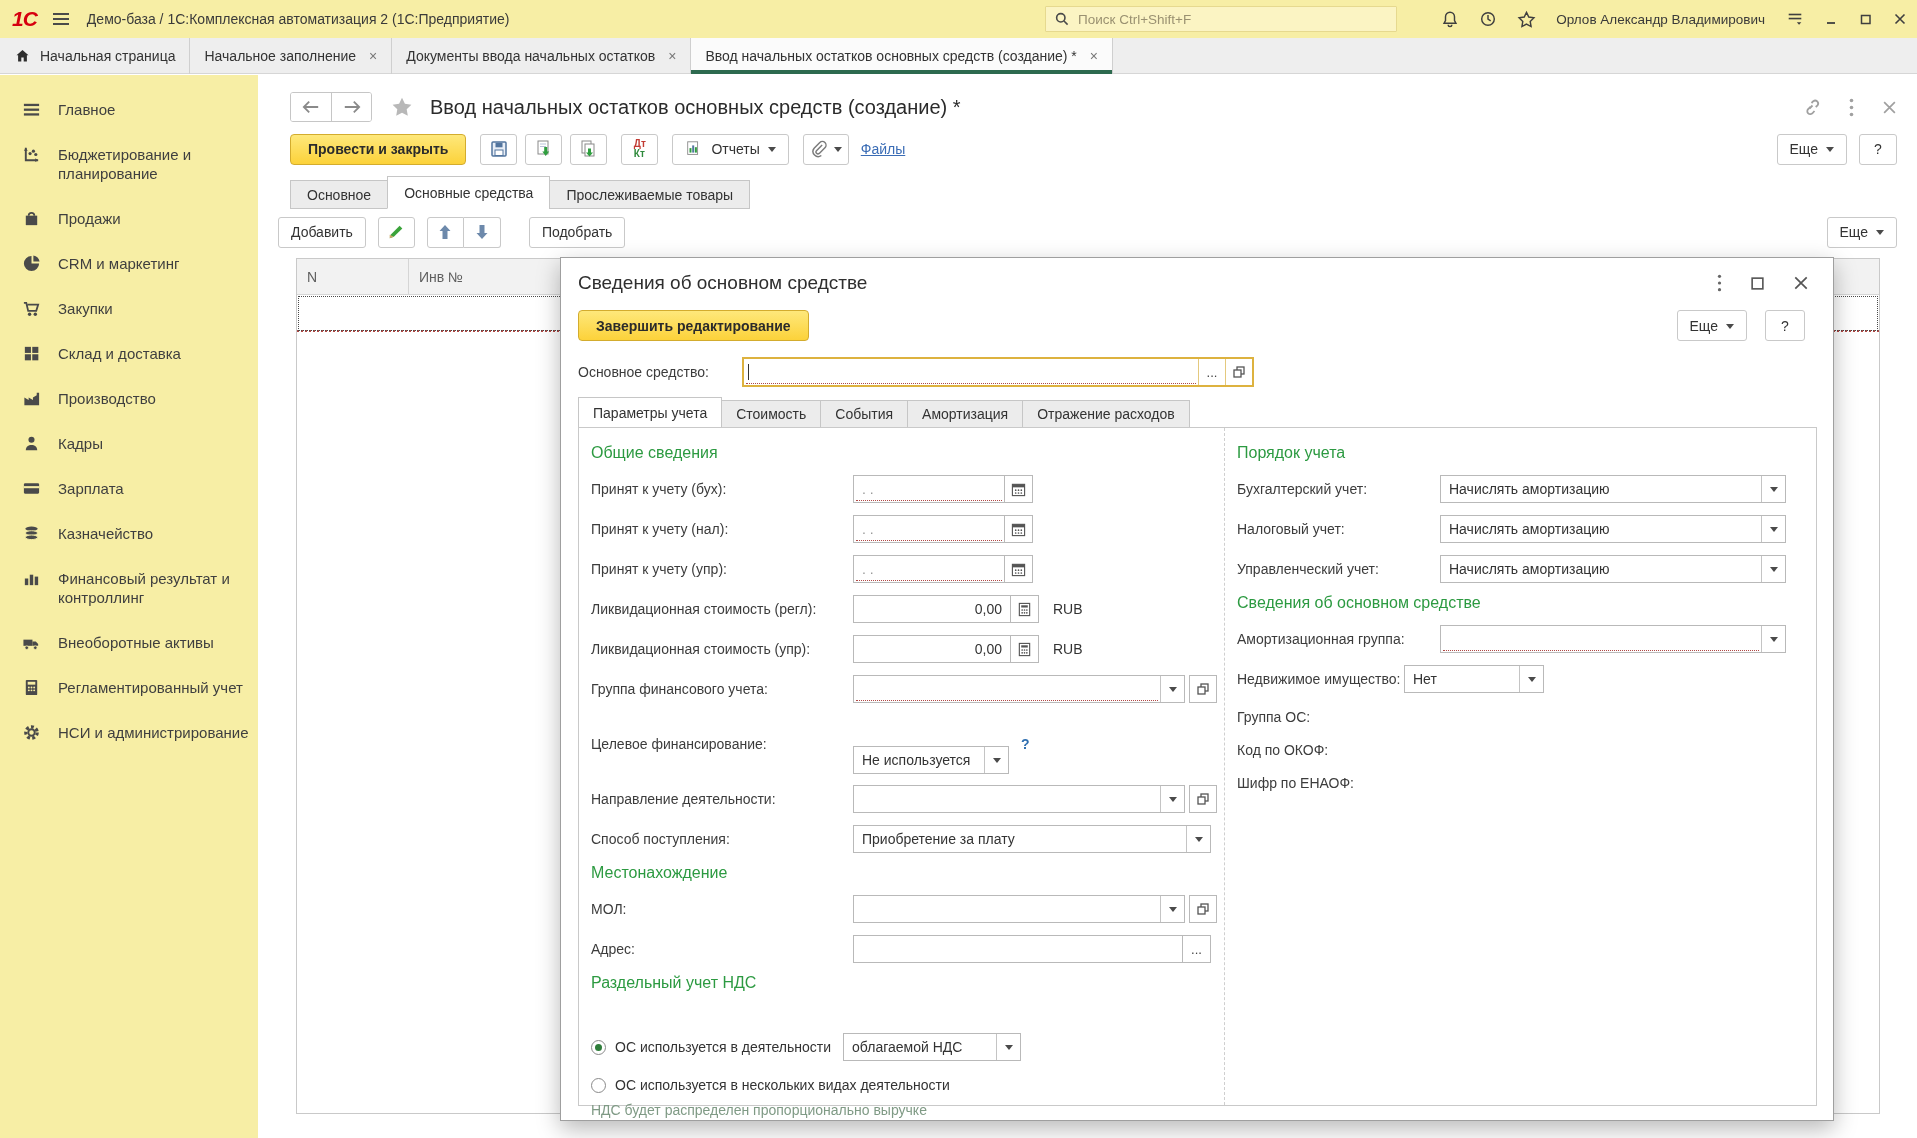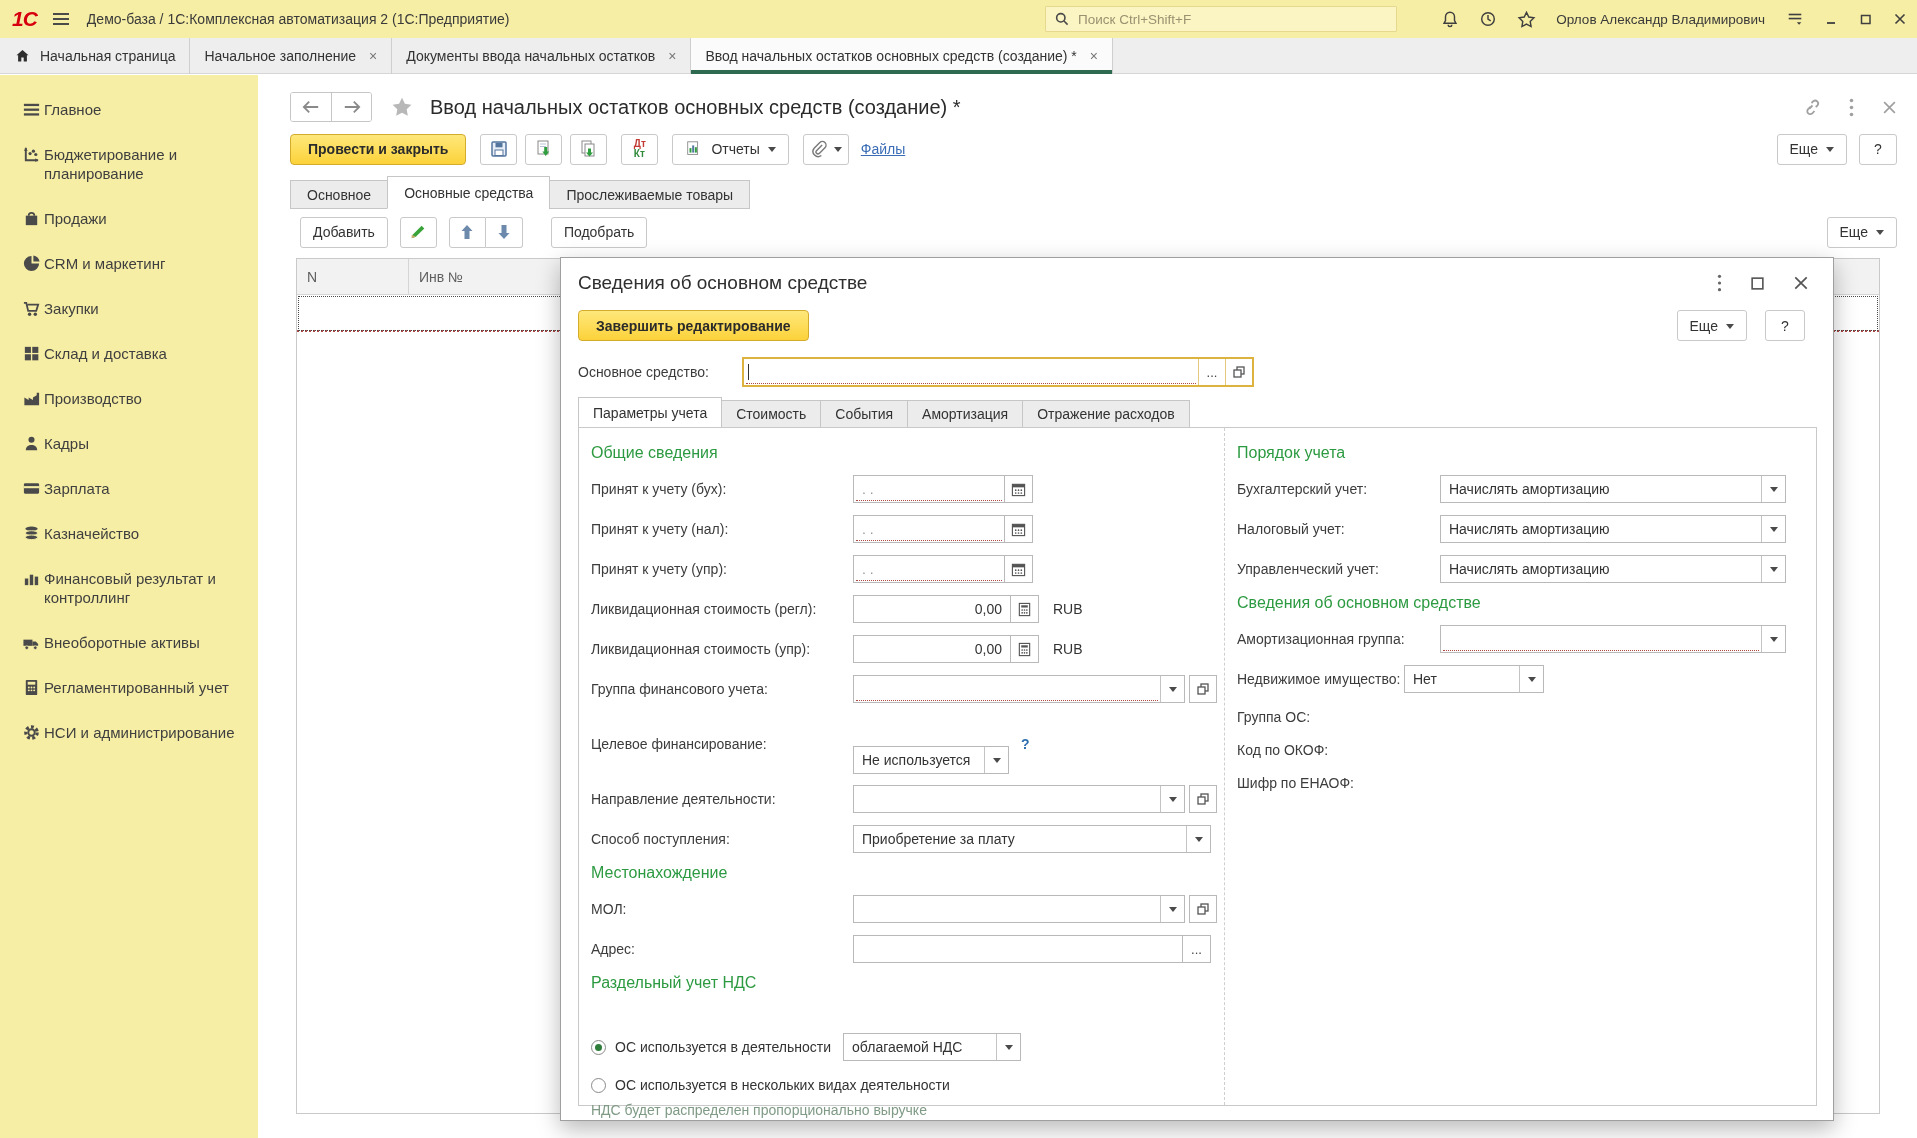--- a/index.html
+++ b/index.html
@@ -20,21 +20,21 @@
   .tb-user { font-size:13.5px; color:#3a3a3a; cursor:pointer; }
 
   
   .tabbar { position:absolute; top:38px; left:0; right:0; height:36px; background:#eeeeee; display:flex; border-bottom:1px solid #d6d6d6; }
   .wtab { height:36px; display:flex; align-items:center; padding:0 14px; gap:9px; border-right:1px solid #cfcfcf; font-size:14px; color:#333; cursor:pointer; white-space:nowrap; }
   .wtab .x { color:#777; font-size:14px; margin-left:4px; cursor:pointer; }
   .wtab.active { background:#fbfbfb; box-shadow: inset 0 -4px 0 #2d6a4f; }
 
   
   .sidebar { position:absolute; top:75px; left:0; width:258px; bottom:0; background:#f7eea5; padding-top:12px; }
-  .side-item { display:flex; gap:3px; padding:13px 8px 13px 22px; align-items:flex-start; color:#3f3f3f; font-size:15px; line-height:19px; cursor:pointer; }
+  .side-item { display:flex; gap:17px; padding:13px 8px 13px 22px; align-items:flex-start; color:#3f3f3f; font-size:15px; line-height:19px; cursor:pointer; }
   .side-item svg { flex:none; margin-top:0; }
 
   
   .main { position:absolute; top:75px; left:258px; right:0; bottom:0; background:#fff; }
   .form-head { position:absolute; top:14px; left:32px; right:20px; height:36px; display:flex; align-items:center; }
   .navgrp { display:flex; border:1px solid #c6c6c6; border-radius:3px; overflow:hidden; }
   .navbtn { width:40px; height:28px; display:flex; align-items:center; justify-content:center; background:#fff; cursor:pointer; }
   .navbtn + .navbtn { border-left:1px solid #c6c6c6; }
   .fh-star { margin:0 16px 0 18px; cursor:pointer; }
   .fh-title { font-size:20px; color:#2b2b2b; }
@@ -47,21 +47,21 @@
   .btn { height:31px; border:1px solid #c9c9c9; border-radius:3px; background:#fff; display:inline-flex; align-items:center; padding:0 12px; gap:8px; font-size:14px; color:#333; cursor:pointer; }
   .car { width:0; height:0; border:4px solid transparent; border-top:5px solid #4a4a4a; margin-top:5px; }
   .link { color:#3a6cb5; text-decoration:underline; cursor:pointer; }
   .dtkt { font-size:10px; line-height:10px; font-weight:bold; text-align:left; }
   .dtkt .dt { color:#c23b33; } .dtkt .kt { color:#2f8a3c; }
 
   .subtabs { position:absolute; top:101px; left:32px; display:flex; align-items:flex-end; }
   .stab { height:29px; padding:0 16px; display:flex; align-items:center; background:#ececec; border:1px solid #c6c6c6; margin-right:-1px; font-size:14px; cursor:pointer; }
   .stab.active { background:#fff; height:33px; border-bottom:1px solid #fff; }
 
-  .table-toolbar { position:absolute; top:140px; left:42px; right:20px; height:34px; display:flex; align-items:center; gap:12px;text-align:center; }
+  .table-toolbar { position:absolute; top:140px; left:20px; right:20px; height:34px; display:flex; align-items:center; gap:12px;text-align:center; }
   .grp { display:inline-flex; }
   .grp .ibtn { border-radius:0; }
   .grp .ibtn:first-child { border-radius:3px 0 0 3px; }
   .grp .ibtn:last-child { border-radius:0 3px 3px 0; border-left:none; }
   .mla { margin-left:auto; }
 
   .table { position:absolute; top:183px; left:38px; right:37px; bottom:24px; border:1px solid #c9c9c9; }
   .thead { height:36px; background:#f2f2f2; border-bottom:1px solid #d5d5d5; display:flex; color:#5f5f5f; }
   .th1 { width:112px; border-right:1px solid #d5d5d5; display:flex; align-items:center; padding:0 10px; }
   .th2 { flex:1; display:flex; align-items:center; padding:0 10px; }

